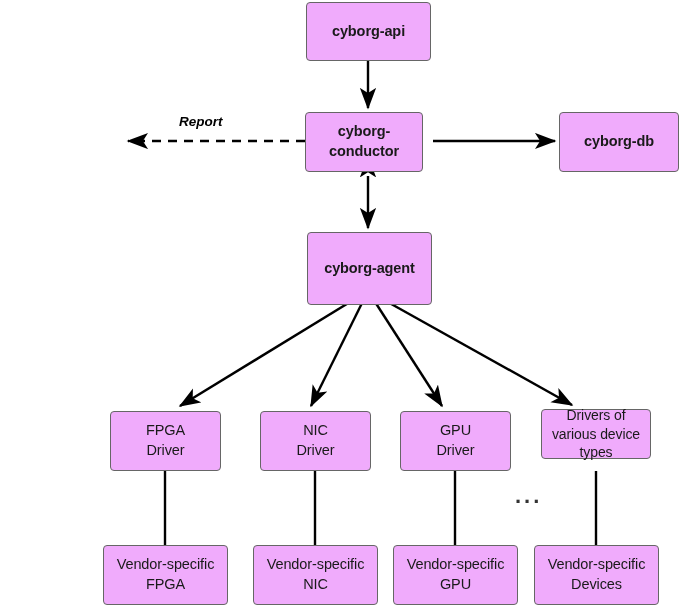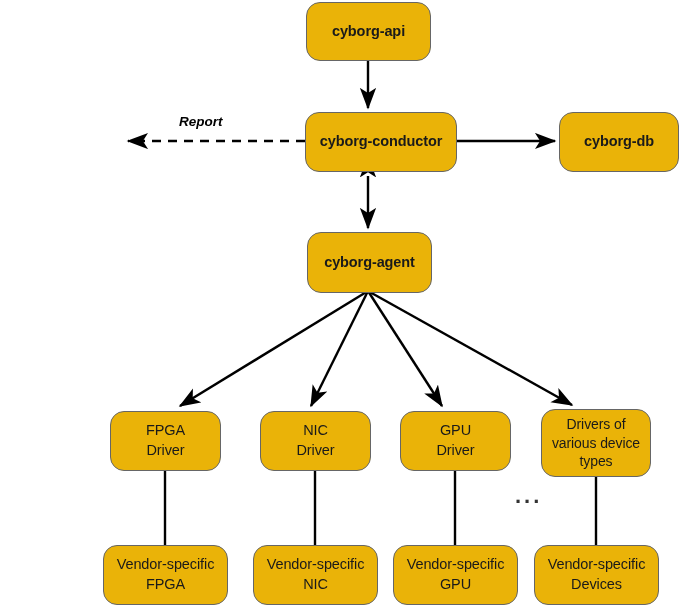--- a/index.html
+++ b/index.html
@@ -13,23 +13,23 @@
   #canvas {
     position: relative;
     width: 681px;
     height: 606px;
     background: #ffffff;
     overflow: hidden;
   }
   .node {
     position: absolute;
     box-sizing: border-box;
-    background: #eab308;
+    background: #f0abfc;
     border: 1.3px solid #666666;
-    border-radius: 14px;
+    border-radius: 4px;
     display: flex;
     align-items: center;
     justify-content: center;
     text-align: center;
     color: #1a1a1a;
     font-size: 14.5px;
     line-height: 1.35;
     letter-spacing: -0.1px;
     z-index: 3;
   }
@@ -93,48 +93,48 @@
     <line x1="315" y1="471" x2="315" y2="545" stroke="#000000" stroke-width="2.4"></line>
     <line x1="455" y1="471" x2="455" y2="545" stroke="#000000" stroke-width="2.4"></line>
     <line x1="596" y1="471" x2="596" y2="545" stroke="#000000" stroke-width="2.4"></line>
   </svg>
 
   <div class="node bold" style="left:306px; top:2px; width:125px; height:59px;">
     <span class="lbl">cyborg-api</span>
   </div>
 
 
-  <div class="node bold" style="left:305px; top:112px; width:152px; height:60px;">
+  <div class="node bold" style="left:305px; top:112px; width:118px; height:60px;">
     <span class="lbl">cyborg-conductor</span>
   </div>
 
   <div class="node bold" style="left:559px; top:112px; width:120px; height:60px;">
     <span class="lbl">cyborg-db</span>
   </div>
 
-  <div class="node bold" style="left:307px; top:232px; width:125px; height:61px;">
+  <div class="node bold" style="left:307px; top:232px; width:125px; height:73px;">
     <span class="lbl">cyborg-agent</span>
   </div>
 
   <div class="node" style="left:110px; top:411px; width:111px; height:60px;">
     <span class="lbl">FPGA
 Driver</span>
   </div>
 
   <div class="node" style="left:260px; top:411px; width:111px; height:60px;">
     <span class="lbl">NIC
 Driver</span>
   </div>
 
   <div class="node" style="left:400px; top:411px; width:111px; height:60px;">
     <span class="lbl">GPU
 Driver</span>
   </div>
 
-  <div class="node" style="left:541px; top:409px; width:110px; height:68px; font-size:14px;">
+  <div class="node" style="left:541px; top:409px; width:110px; height:50px; font-size:14px;">
     <span class="lbl">Drivers of
 various device
 types</span>
   </div>
 
   <div class="node" style="left:103px; top:545px; width:125px; height:60px;">
     <span class="lbl">Vendor-specific
 FPGA</span>
   </div>
 

